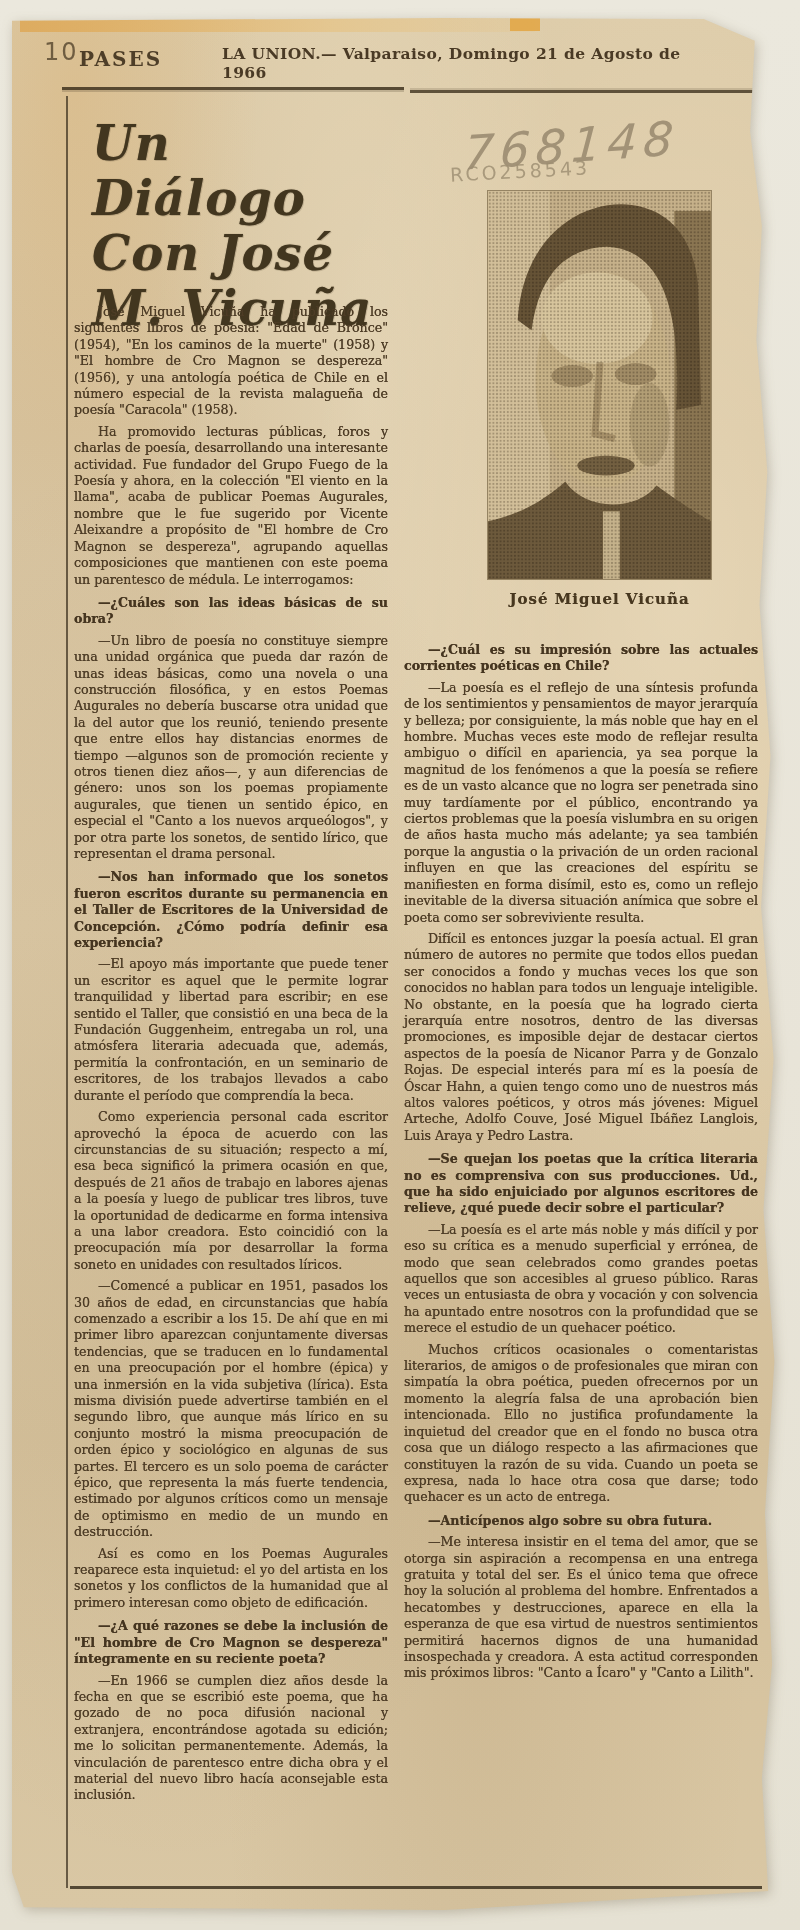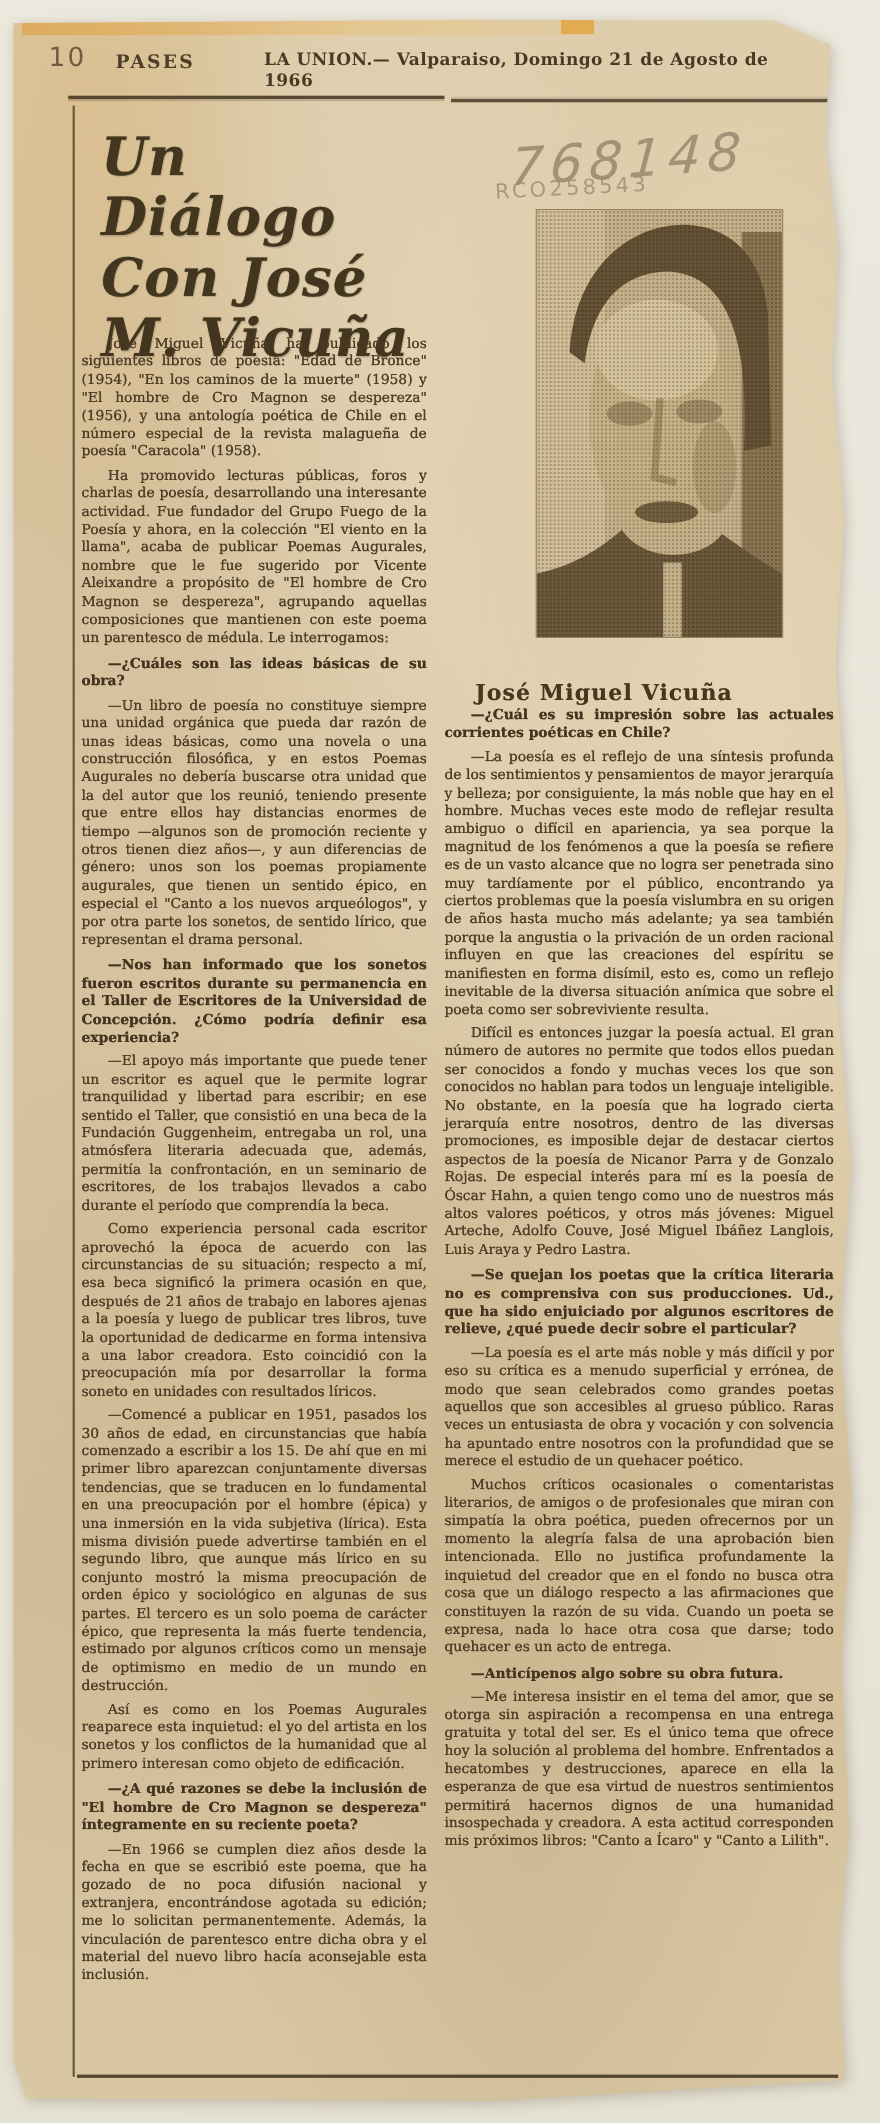--- a/index.html
+++ b/index.html
@@ -23,22 +23,22 @@
       94.7% 17%, 96.1% 24%, 95.1% 31%, 96.5% 39%, 95.3% 47%, 96.9% 55%,
       95.6% 63%, 97.0% 71%, 95.8% 79%, 96.7% 87%, 95.4% 93%, 96.2% 99%,
       55% 100%, 1.5% 99.85%, 0 98%);
   }
   .tint-band{position:absolute;left:8px;top:0;width:515px;height:14px;
     background:linear-gradient(90deg,rgba(222,164,77,.75),rgba(231,191,120,.55) 60%,rgba(231,191,120,.15));}
   .tint-chip{position:absolute;left:498px;top:0;width:30px;height:13px;background:rgba(226,162,60,.8);}
 
   .hdr-pageno{position:absolute;left:32px;top:20px;font-family:"DejaVu Sans","Liberation Sans",sans-serif;
     font-size:24px;color:#5d4c33;letter-spacing:2px;opacity:.85;}
-  .hdr-section{position:absolute;left:93px;top:29px;font-weight:700;font-size:17px;color:#4e3e28;letter-spacing:2px;}
-  .hdr-masthead{position:absolute;left:228px;top:26px;width:500px;font-weight:700;font-size:15.5px;
+  .hdr-section{position:absolute;left:67px;top:29px;font-weight:700;font-size:20px;color:#4e3e28;letter-spacing:2px;}
+  .hdr-masthead{position:absolute;left:210px;top:26px;width:500px;font-weight:700;font-size:15.5px;
     color:#4a3a25;letter-spacing:.4px;}
   .hdr-rule-a{position:absolute;left:50px;top:69px;width:342px;height:3px;background:#40331f;opacity:.85;box-shadow:0 2px 0 rgba(64,51,31,.25);}
   .hdr-rule-b{position:absolute;left:398px;top:72px;width:358px;height:3px;background:#40331f;opacity:.8;box-shadow:0 -2px 0 rgba(64,51,31,.2);}
 
   .v-rule{position:absolute;left:54px;top:78px;width:2px;height:1792px;background:rgba(56,44,27,.7);}
   .b-rule{position:absolute;left:58px;top:1868px;width:692px;height:3px;background:rgba(50,40,24,.8);}
 
   .title{position:absolute;left:80px;top:98px;width:300px;font-style:italic;font-weight:700;
     font-size:48px;line-height:55px;color:#42361f;letter-spacing:1px;
     text-shadow:0 0 1px rgba(66,54,31,.6), 1px 1px 0 rgba(66,54,31,.15);}
@@ -49,22 +49,22 @@
   .hand-stamp{position:absolute;left:438px;top:142px;font-family:"DejaVu Sans","Liberation Sans",sans-serif;
     font-size:19px;color:#9c8d71;letter-spacing:3px;transform:rotate(-3deg);opacity:.8;}
 
   .photo{position:absolute;left:475px;top:172px;width:225px;height:390px;
     border:1px solid rgba(60,45,25,.35);box-sizing:border-box;overflow:hidden;
     background:#c7b28b;}
   .photo svg{display:block;width:100%;height:100%;}
   .photo::after{content:"";position:absolute;inset:0;
     background-image:radial-gradient(rgba(48,36,20,.5) 1px, transparent 1.45px);
     background-size:3.6px 3.6px;opacity:.55;mix-blend-mode:multiply;}
-  .caption{position:absolute;left:420px;top:599px;width:335px;text-align:left;
-    font-weight:700;font-size:20px;color:#47371f;letter-spacing:1px;
+  .caption{position:absolute;left:420px;top:572px;width:335px;text-align:center;
+    font-weight:700;font-size:15px;color:#47371f;letter-spacing:1px;
     text-shadow:0 0 .5px rgba(71,55,31,.7);}
 
   .col{position:absolute;font-size:12.6px;line-height:16.4px;color:#4d3c26;
     text-align:justify;text-shadow:0 0 .6px rgba(77,60,38,.85), .4px .4px 0 rgba(77,60,38,.18);}
   .col-left{left:62px;top:286px;width:314px;}
   .col-right{left:392px;top:617px;width:354px;}
   .col p{margin:0 0 5px 0;text-indent:24px;}
   .col p.q{font-weight:700;margin-top:7px;color:#453520;}
 </style>
 </head>

